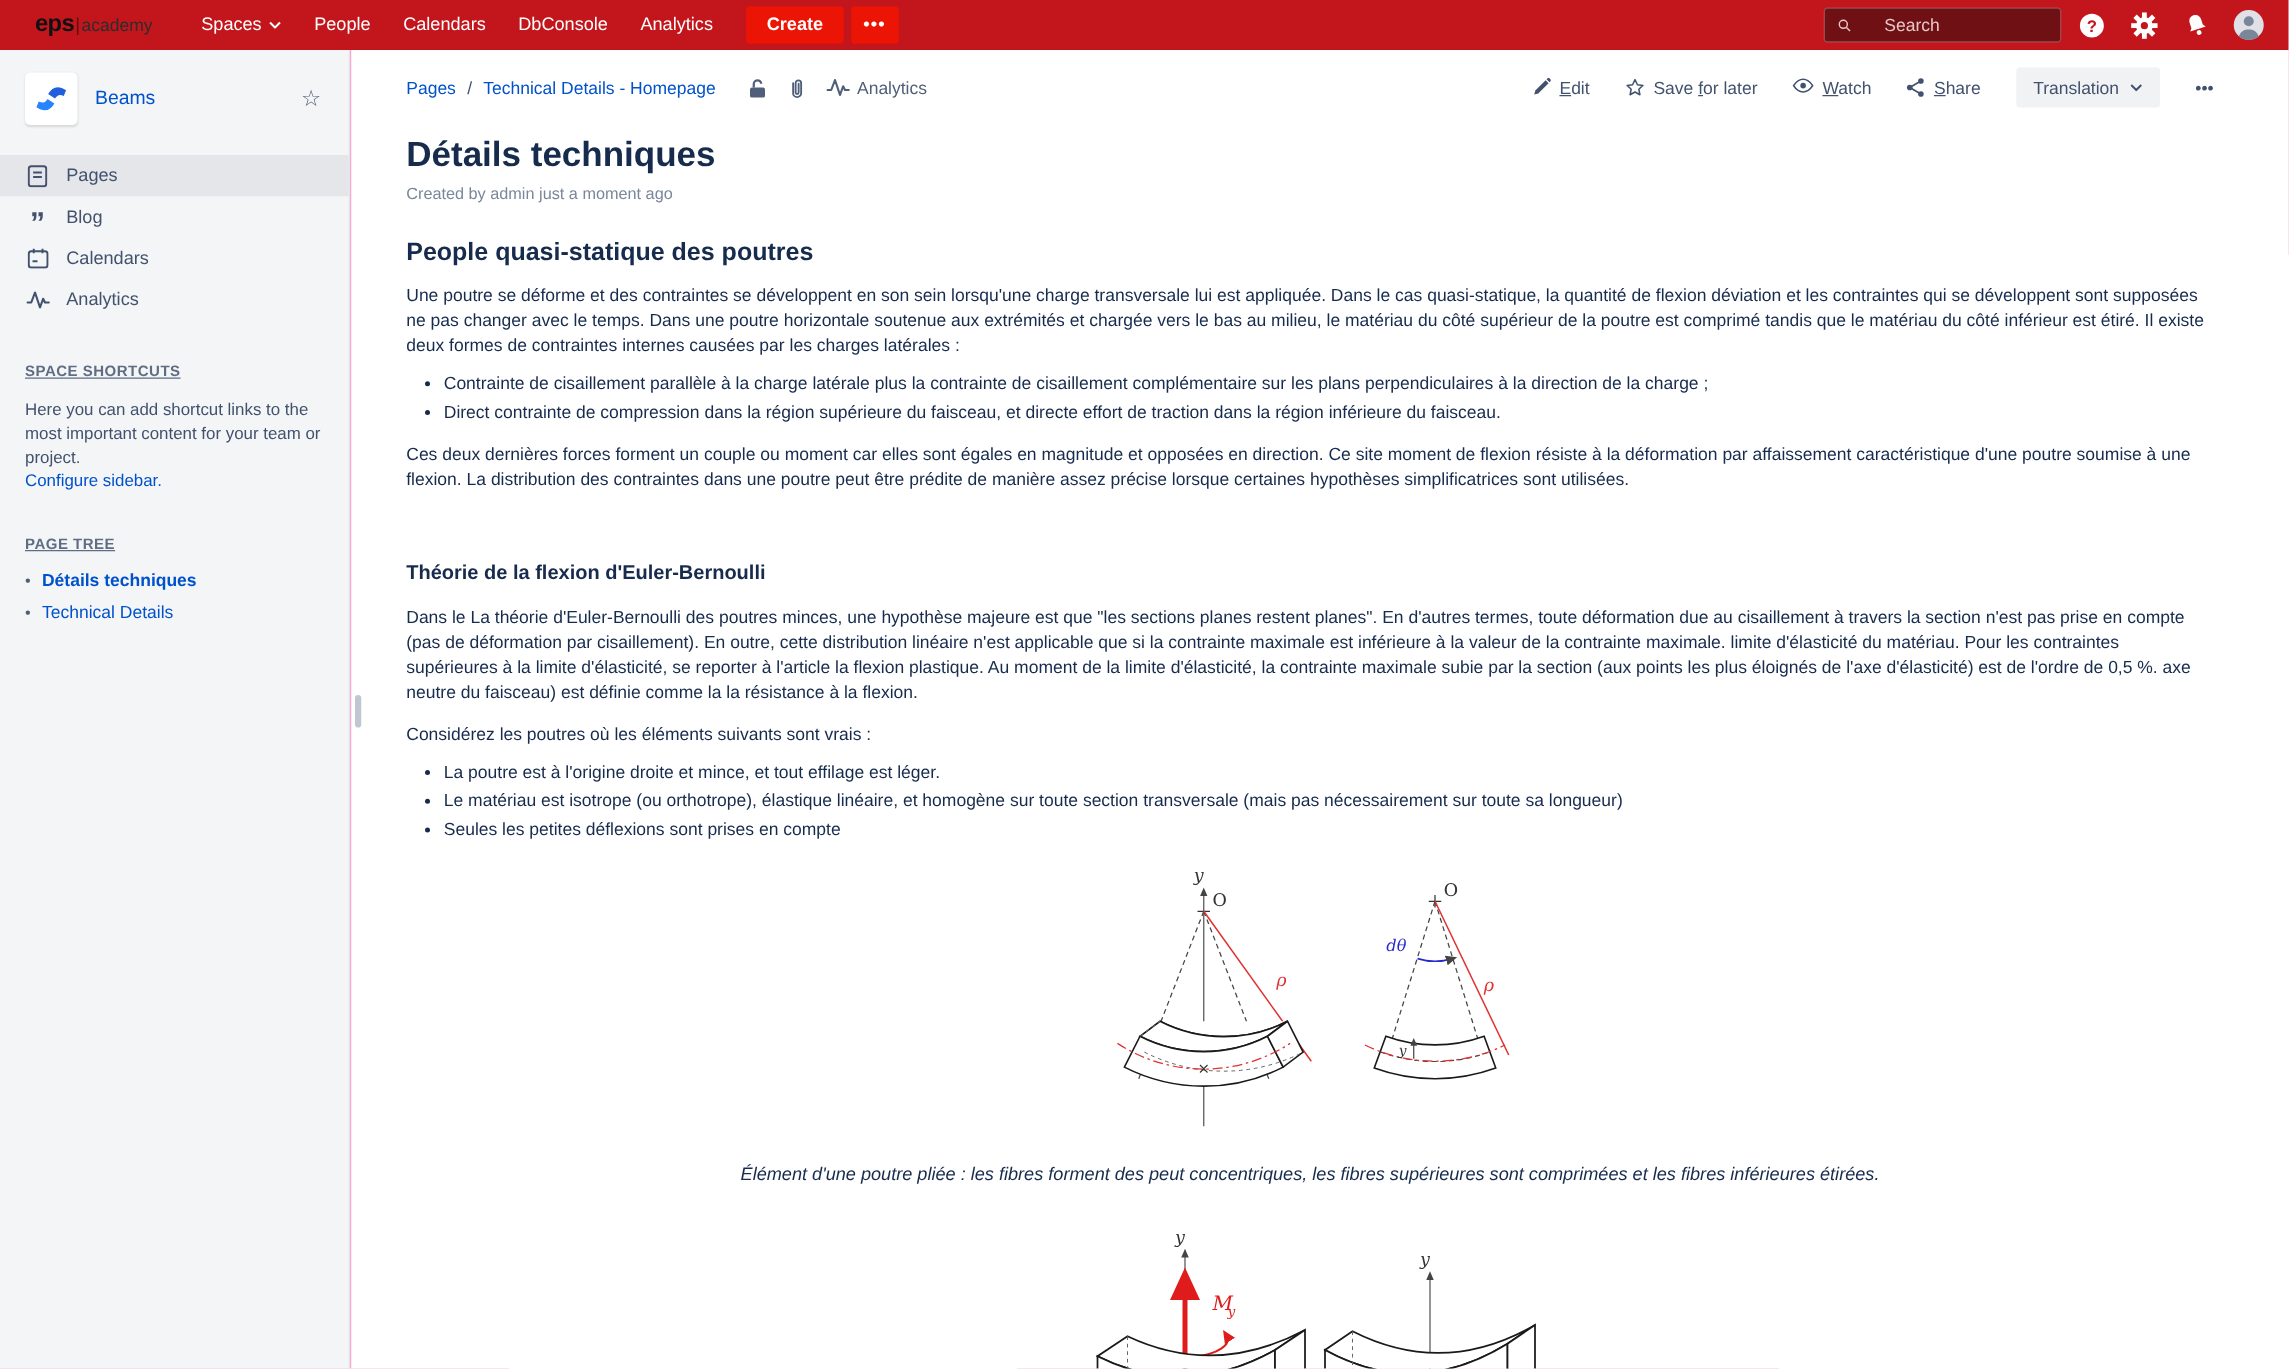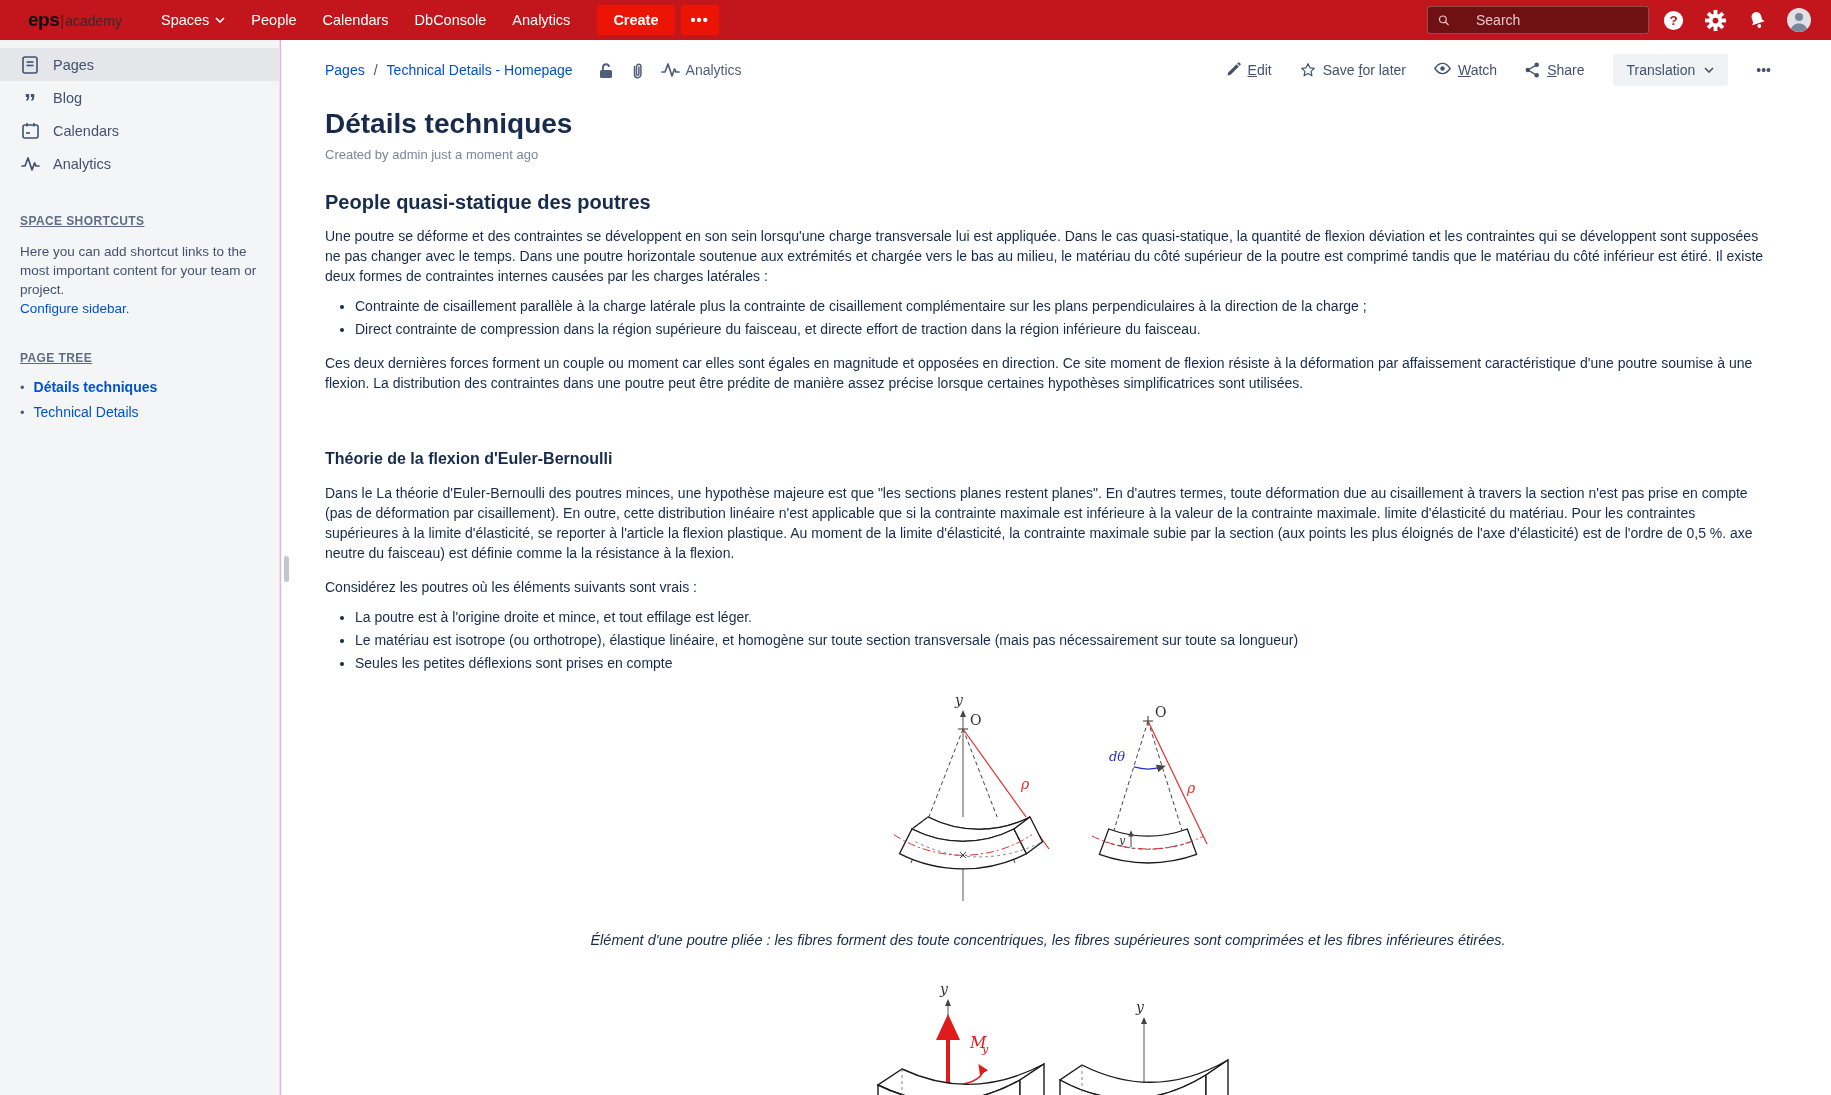--- a/index.html
+++ b/index.html
@@ -10,21 +10,21 @@
   .topbar{position:absolute;top:0;left:0;right:0;height:40px;background:#C3161C;display:flex;align-items:center;padding:0 14px;box-sizing:border-box;z-index:10;}
   .brand{display:flex;align-items:baseline;margin:0 26px 0 14px;cursor:pointer;white-space:nowrap;}
   .brand .eps{color:#111;font-weight:bold;font-size:19px;letter-spacing:-0.5px;}
   .brand .sep{color:#5a1010;font-size:15px;margin:0 1px;}
   .brand .academy{color:#2d2d2d;font-size:14px;text-align:center;}
   .nav-item{background:none;border:none;color:#fff;font-size:14.5px;font-family:inherit;padding:0 13px;height:40px;display:flex;align-items:center;gap:6px;cursor:pointer;}
   .create-btn,.more-btn{background:#EC1405;border:none;color:#fff;font-weight:bold;font-size:14.5px;font-family:inherit;height:30px;border-radius:3px;cursor:pointer;display:flex;align-items:center;}
   .create-btn{padding:0 16px;margin-left:14px;}
   .more-btn{padding:0 10px;margin-left:6px;letter-spacing:1px;}
   .topbar-spacer{flex:1;}
-  .search-box{display:flex;align-items:center;gap:24px;width:222px;height:28px;background:#6E1014;border:1px solid rgba(255,255,255,0.25);border-radius:3px;padding:0 10px;box-sizing:border-box;}
+  .search-box{display:flex;align-items:center;gap:24px;width:190px;height:28px;background:#6E1014;border:1px solid rgba(255,255,255,0.25);border-radius:3px;padding:0 10px;box-sizing:border-box;}
   .search-box input{background:transparent;border:none;outline:none;color:#F4E3E3;font-size:14px;font-family:inherit;width:100%;}
   .search-box input::placeholder{color:#E8C7C7;}
   .top-icon{background:none;border:none;width:36px;height:36px;display:flex;align-items:center;justify-content:center;cursor:pointer;margin-left:6px;padding:0;}
 
   
   .sidebar{position:absolute;top:40px;left:0;width:280px;bottom:0;background:#F4F5F7;border-right:1px solid #E3E5E8;box-sizing:border-box;color:#42526E;}
   .space-header{display:flex;align-items:center;gap:14px;padding:18px 18px 16px 20px;}
   .space-logo{width:42px;height:42px;background:#fff;border-radius:4px;box-shadow:0 1px 2px rgba(0,0,0,0.12);display:flex;align-items:center;justify-content:center;cursor:pointer;}
   .space-name{color:#0052CC;font-size:15.5px;text-decoration:none;cursor:pointer;flex:1;}
   .space-star{background:none;border:none;color:#505F79;font-size:18px;cursor:pointer;padding:2px 4px;}
@@ -148,20 +148,30 @@
     <button class="top-icon">
       <svg width="26" height="26" viewBox="0 0 26 26">
           <circle cx="13" cy="13" r="12" fill="#DFE1E6"></circle>
           <circle cx="13" cy="10" r="4" fill="#7A869A"></circle>
           <path d="M5 22c1.5-4 4.5-5.5 8-5.5s6.5 1.5 8 5.5a12 12 0 0 1-16 0z" fill="#7A869A"></path>
         </svg>
     </button>
   </header>
 
   <aside class="sidebar">
+    <div class="space-header">
+      <div class="space-logo">
+        <svg width="30" height="30" viewBox="0 0 24 24">
+          <path d="M21.5 6.5C16.5 3.2 12.6 4.3 10 9l4.4 2.9c1.6-2.5 3-2.9 5.6-1.7l1.5-3.7z" fill="#2160DD"></path>
+          <path d="M2.5 17.5c5 3.3 8.9 2.2 11.5-2.5l-4.4-2.9c-1.6 2.5-3 2.9-5.6 1.7l-1.5 3.7z" fill="#2684FF"></path>
+        </svg>
+      </div>
+      <a class="space-name">Beams</a>
+      <button class="space-star">☆</button>
+    </div>
     <nav class="side-nav">
       <div class="side-item selected">
         <span class="icn">
           <svg width="16" height="18" viewBox="0 0 16 18">
               <rect x="1" y="1" width="14" height="16" rx="2" fill="none" stroke="#42526E" stroke-width="1.6"></rect>
               <line x1="4.5" y1="6" x2="11.5" y2="6" stroke="#42526E" stroke-width="1.6"></line>
               <line x1="4.5" y1="9.5" x2="11.5" y2="9.5" stroke="#42526E" stroke-width="1.6"></line>
             </svg>
         </span>
         <span>Pages</span>
@@ -336,21 +346,21 @@
           <text x="246" y="70" font-size="13" class="mathlbl" fill="#2A2ACC">dθ</text>
           <line x1="285" y1="30" x2="344" y2="153" stroke="#E03131" stroke-width="1.2"></line>
           <text x="324" y="102" font-size="14" class="mathlbl" fill="#E03131">ρ</text>
           <path d="M245.7,138 A115,115 0 0 0 324.3,138 L333.6,163.4 A142,142 0 0 1 236.4,163.4 Z" fill="#fff" stroke="#1a1a1a" stroke-width="1.3"></path>
           <path d="M241.2,150.5 A128,128 0 0 0 328.8,150.5" fill="none" stroke="#444" stroke-width="0.9" stroke-dasharray="4 3"></path>
           <path d="M228.9,145 A128,128 0 0 0 341.1,145" fill="none" stroke="#E03131" stroke-width="1" stroke-dasharray="8 3 2 3"></path>
           <line x1="268" y1="156" x2="268" y2="142" stroke="#333" stroke-width="0.9" marker-end="url(#ah)"></line>
           <text x="256" y="153" font-size="11" class="mathlbl" fill="#333">y</text>
         </svg>
       </div>
-      <p class="fig-caption">Élément d'une poutre pliée : les fibres forment des toute concentriques, les fibres supérieures sont comprimées et les fibres inférieures étirées.</p>
+      <p class="fig-caption">Élément d'une poutre pliée : les fibres forment des peut concentriques, les fibres supérieures sont comprimées et les fibres inférieures étirées.</p>
 
       <div class="fig fig2">
         <svg width="400" height="330" viewBox="0 0 400 330">
           <defs>
             <marker id="ah2" markerWidth="8" markerHeight="8" refX="4" refY="4" orient="auto">
                 <path d="M0,1 L7,4 L0,7 z" fill="#444"></path>
               </marker>
             <marker id="ahr2" markerWidth="7" markerHeight="7" refX="3.5" refY="3.5" orient="auto">
                 <path d="M0,0.5 L6.5,3.5 L0,6.5 z" fill="#E01B1B"></path>
               </marker>

